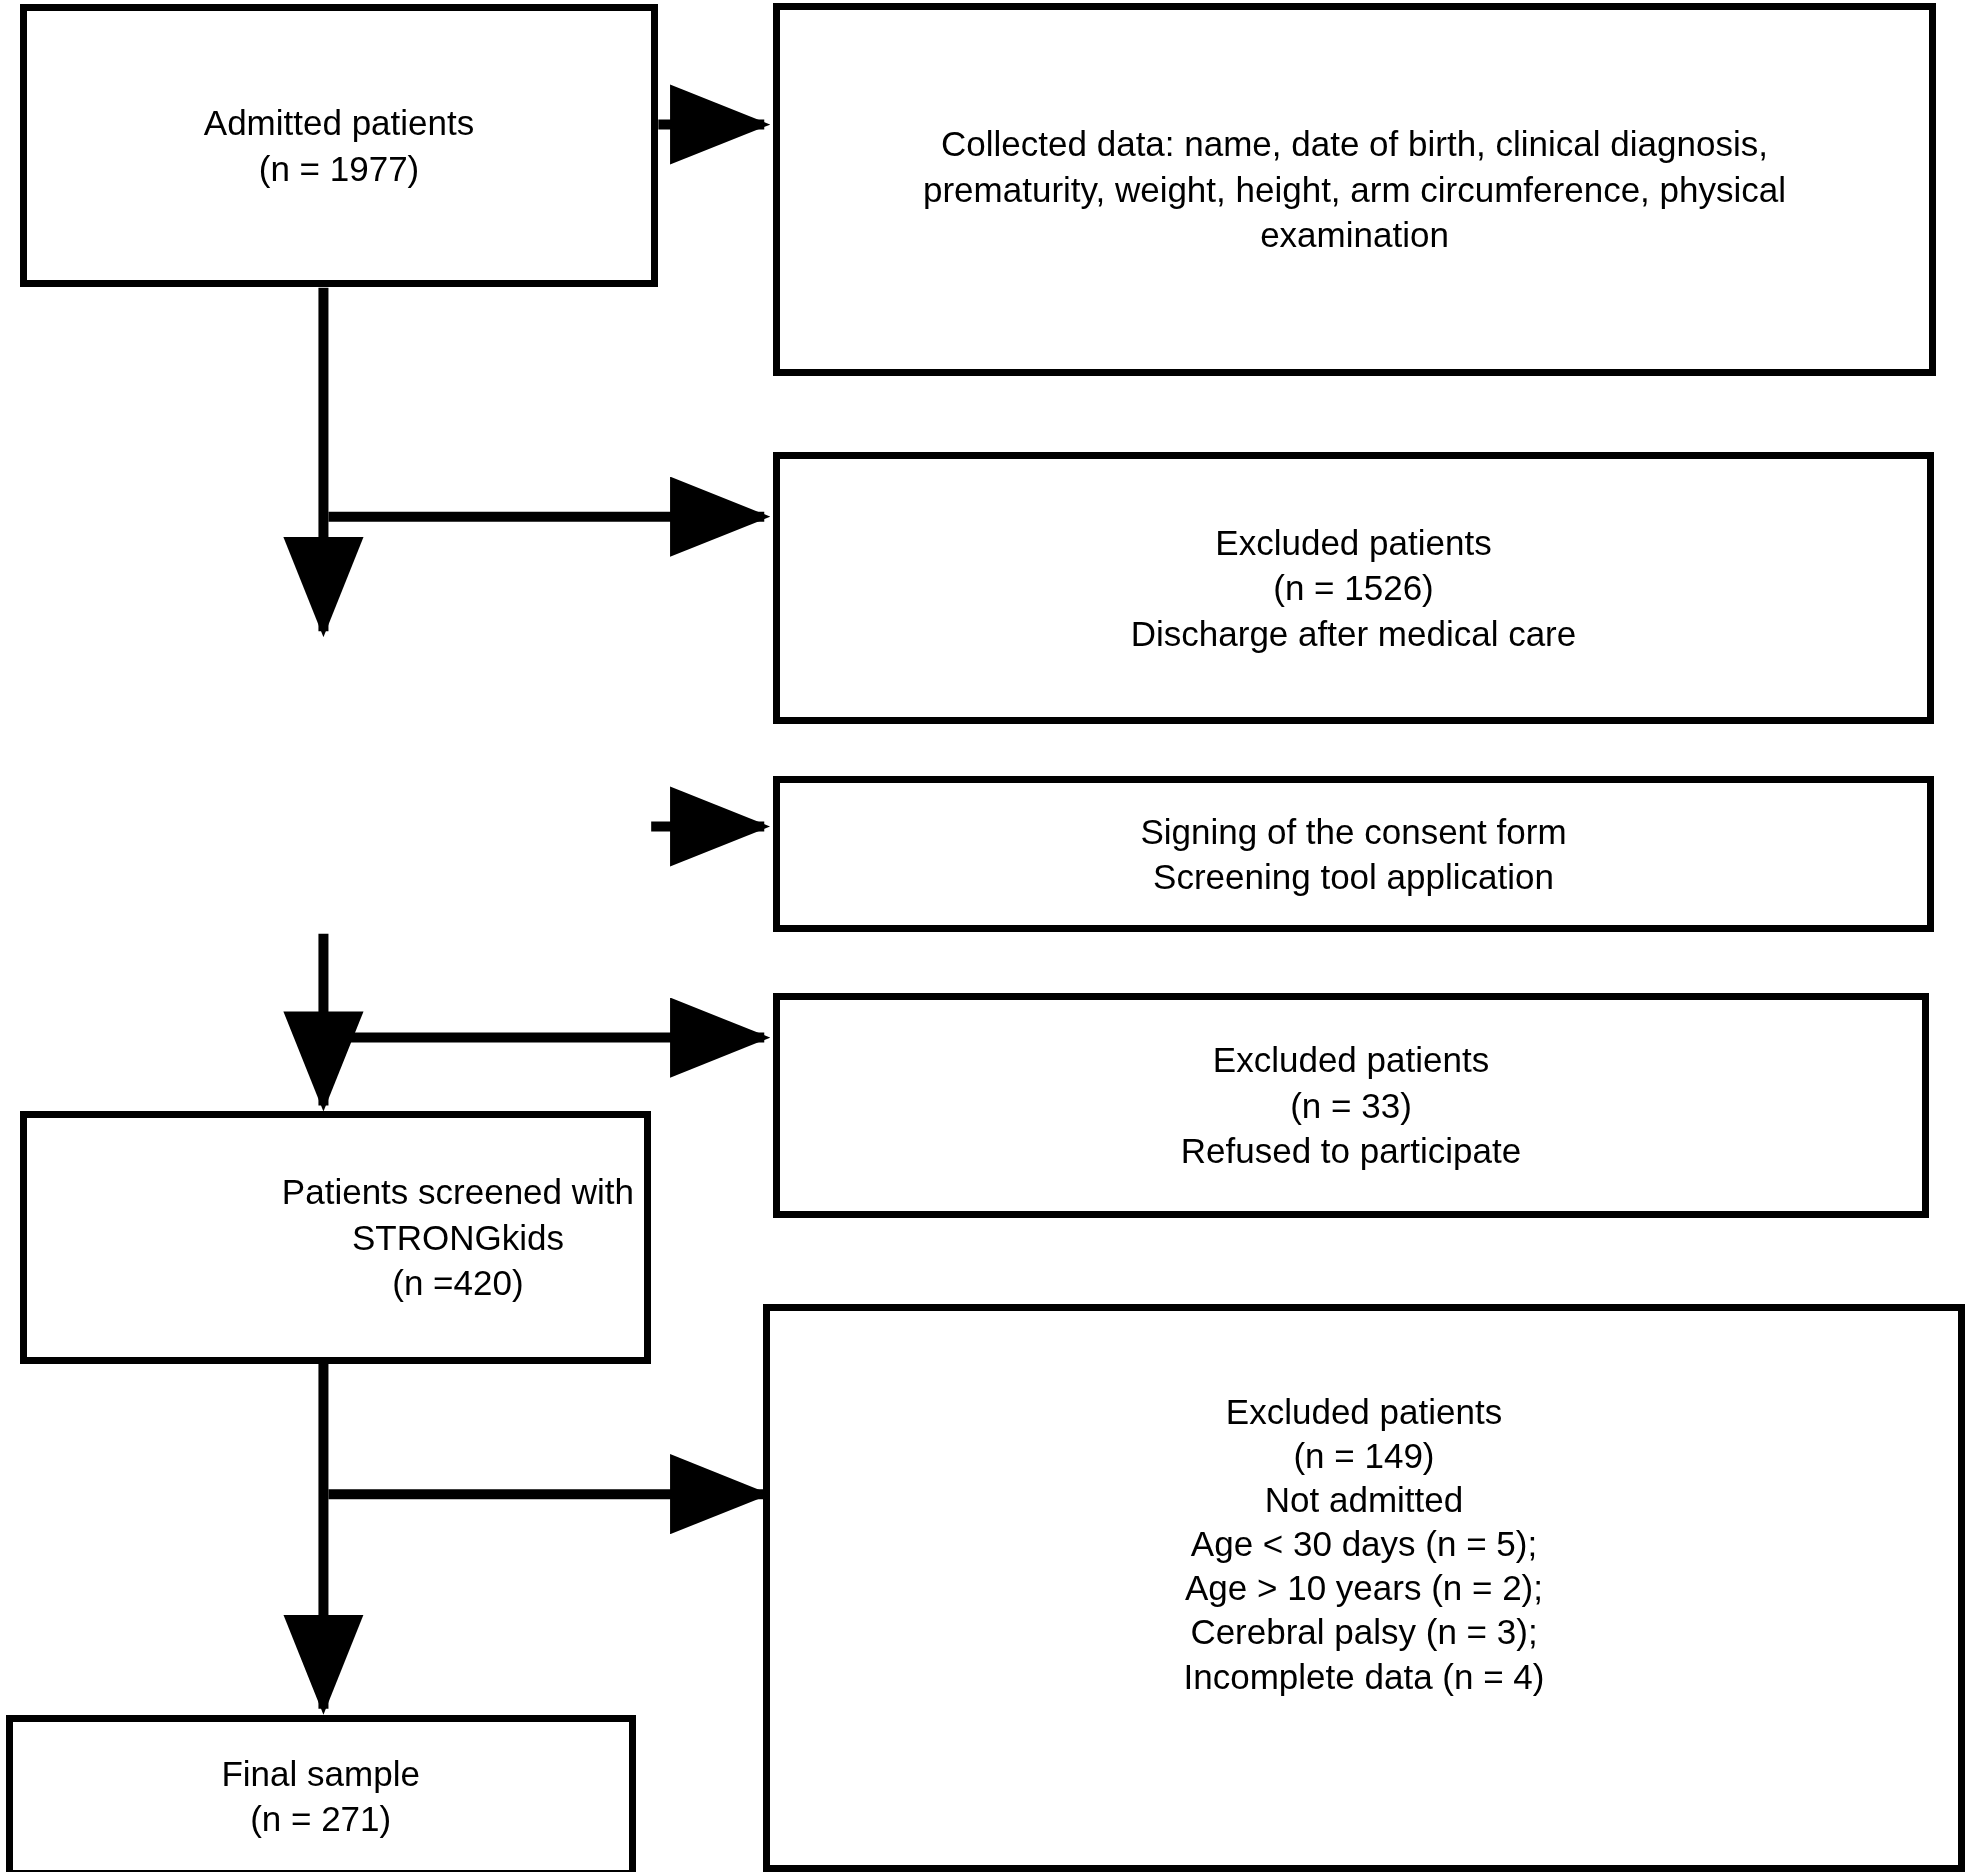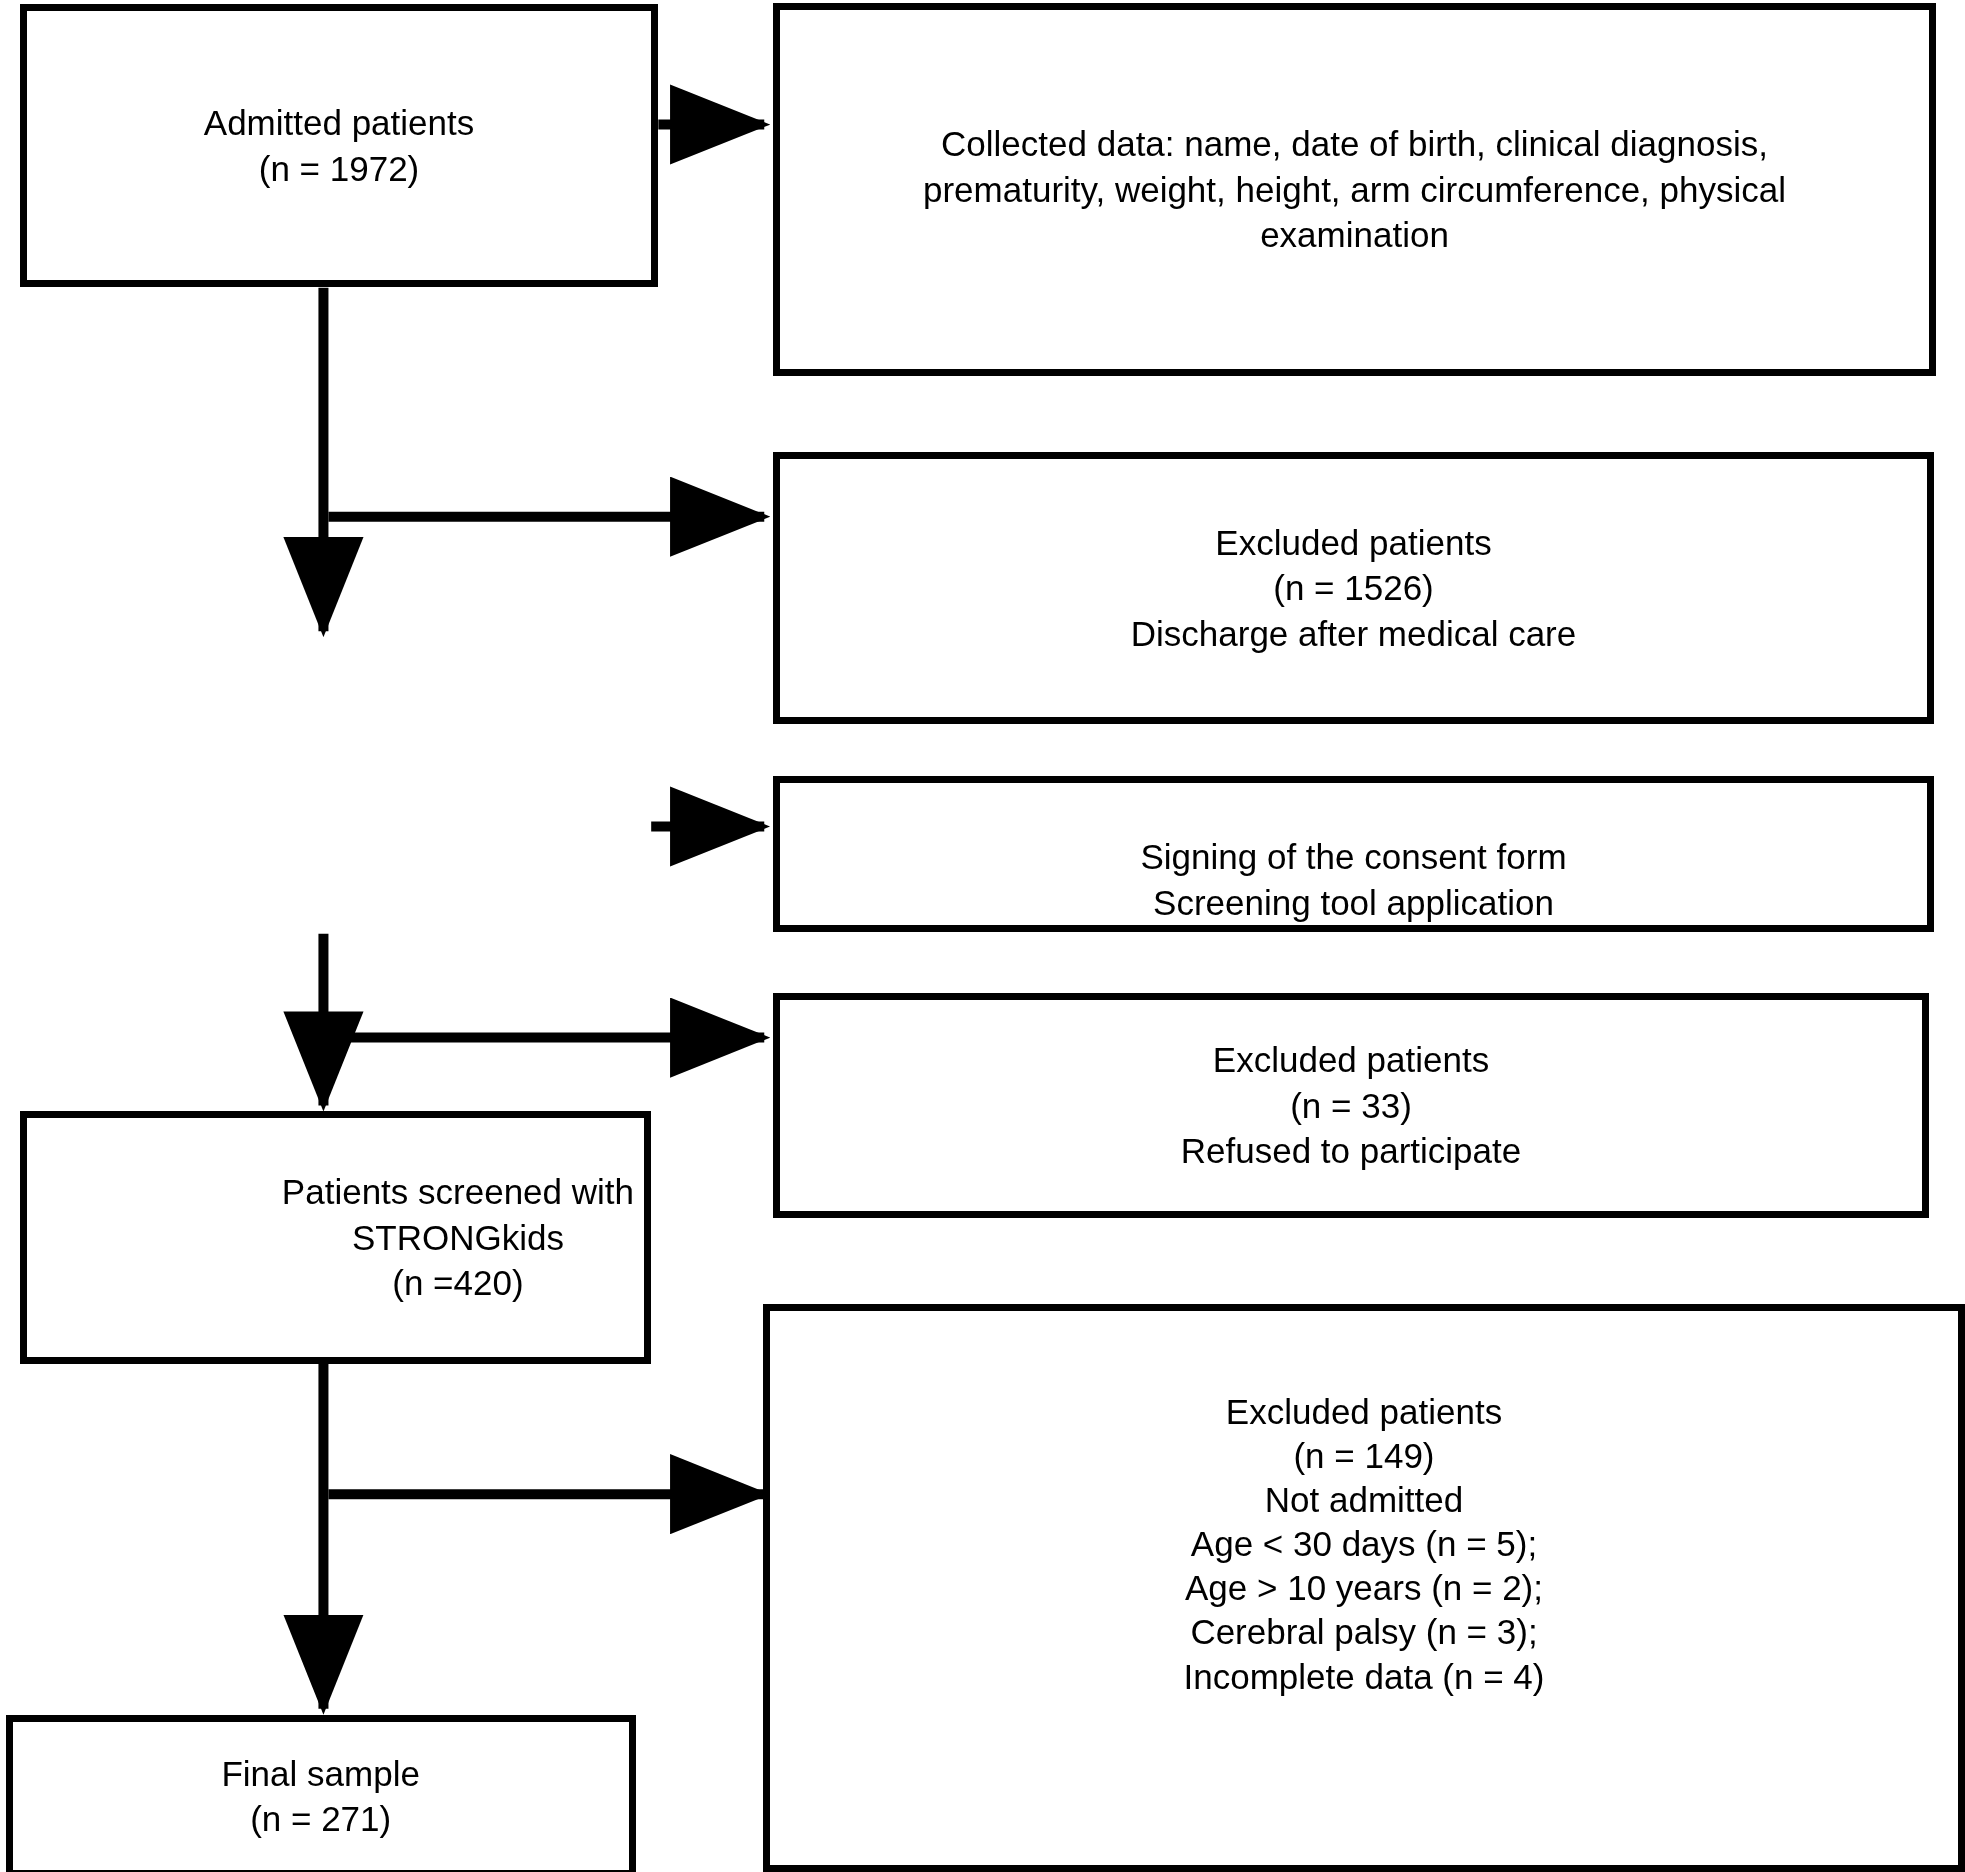--- a/index.html
+++ b/index.html
@@ -67,21 +67,21 @@
 
     <line x1="459" y1="1450" x2="1068" y2="1450" stroke="#000000" stroke-width="14" marker-end="url(#arrowhead)"></line>
 
     <line x1="452" y1="1905" x2="452" y2="2388" stroke="#000000" stroke-width="14" marker-end="url(#arrowhead)"></line>
 
     <line x1="459" y1="2088" x2="1068" y2="2088" stroke="#000000" stroke-width="14" marker-end="url(#arrowhead)"></line>
   </svg>
 
   <div class="flow-box" style="left:20px; top:4.3px; width:638px; height:283px;">
     <div class="box-text">Admitted patients
-(n = 1972)</div>
+(n = 1977)</div>
   </div>
 
 
   <div class="flow-box" style="left:20px; top:1111px; width:631px; height:253px;justify-content:flex-end;">
     <div class="box-text">Patients screened with
 STRONGkids
 (n =420)</div>
   </div>
 
   <div class="flow-box" style="left:5.7px; top:1715px; width:630px; height:162px;">
@@ -92,21 +92,21 @@
   <div class="flow-box" style="left:773px; top:2.9px; width:1163px; height:373px;">
     <div class="box-text" style="max-width:1016px; white-space:normal;">Collected data: name, date of birth, clinical diagnosis, prematurity, weight, height, arm circumference, physical examination</div>
   </div>
 
   <div class="flow-box" style="left:773px; top:452px; width:1161px; height:272px;">
     <div class="box-text">Excluded patients
 (n = 1526)
 Discharge after medical care</div>
   </div>
 
-  <div class="flow-box" style="left:773px; top:776px; width:1161px; height:156px;align-items:flex-end;">
+  <div class="flow-box" style="left:773px; top:776px; width:1161px; height:156px;">
     <div class="box-text">Signing of the consent form
 Screening tool application</div>
   </div>
 
   <div class="flow-box" style="left:773px; top:993px; width:1156px; height:225px;">
     <div class="box-text">Excluded patients
 (n = 33)
 Refused to participate</div>
   </div>
 

